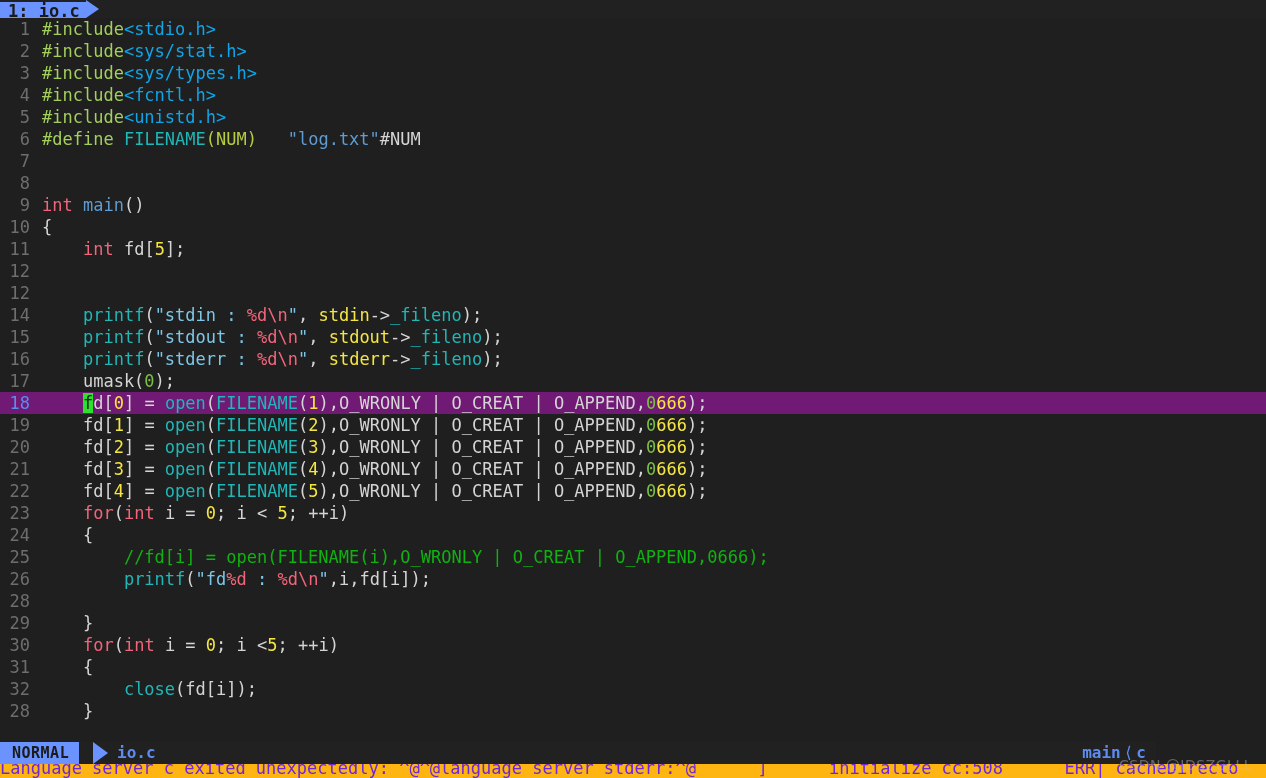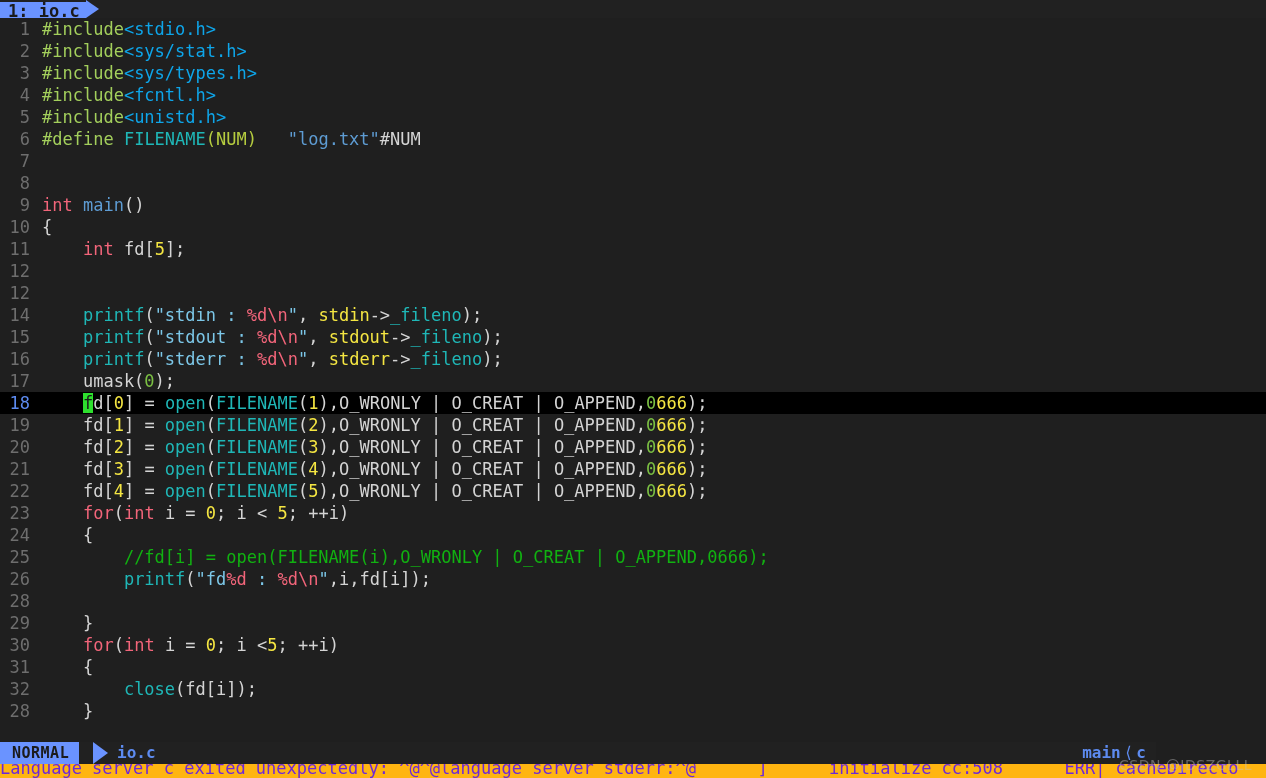--- a/index.html
+++ b/index.html
@@ -69,21 +69,21 @@
     background: #1f1f1f;
   }
   .line {
     position: relative;
     height: 22px;
     line-height: 22px;
     white-space: pre;
     display: block;
   }
   .line.cursorline {
-    background: #000000;
+    background: #701a75;
   }
   .lnum {
     display: inline-block;
     width: 30px;
     text-align: right;
     color: #6e6e6e;
     padding-right: 0px;
     user-select: none;
   }
   .line.cursorline .lnum {

